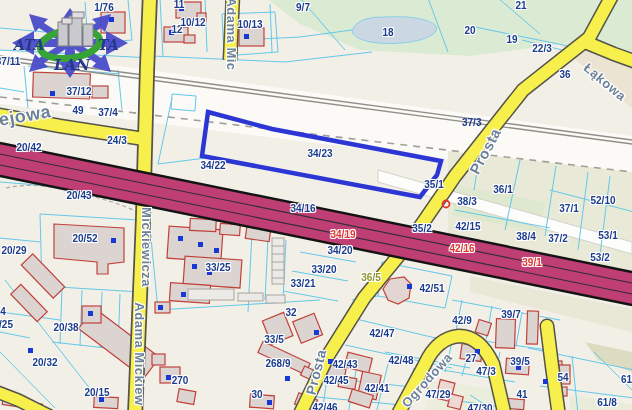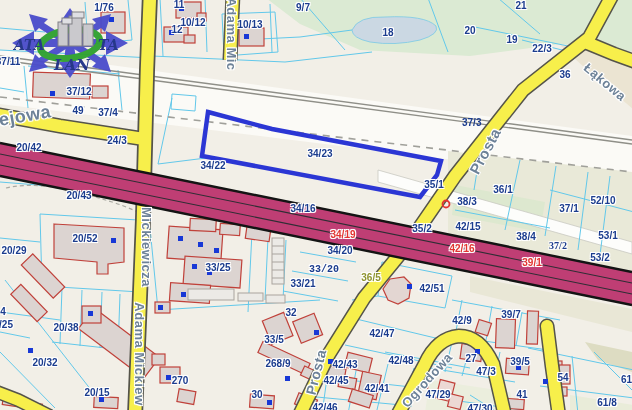--- a/index.html
+++ b/index.html
@@ -299,32 +299,32 @@
       <div class="pl" style="left: 29px; top: 147px;">20/42</div>
       <div class="pl" style="left: 79px; top: 195px;">20/43</div>
       <div class="pl" style="left: 213px; top: 165px;">34/22</div>
       <div class="pl" style="left: 320px; top: 153px;">34/23</div>
       <div class="pl" style="left: 434px; top: 184px; text-align: right;">35/1</div>
       <div class="pl" style="left: 404px; top: 228px; padding-left: 36px;">35/2</div>
       <div class="pl" style="left: 503px; top: 189px;">36/1</div>
       <div class="pl" style="left: 467px; top: 201px;">38/3</div>
       <div class="pl" style="left: 468px; top: 226px;">42/15</div>
       <div class="pl" style="left: 526px; top: 236px;">38/4</div>
-      <div class="pl" style="left: 558px; top: 245px; font-family: Liberation Serif, serif;">37/2</div>
+      <div class="pl" style="left: 558px; top: 238px;">37/2</div>
       <div class="pl" style="left: 569px; top: 208px;">37/1</div>
       <div class="pl" style="left: 603px; top: 200px;">52/10</div>
       <div class="pl" style="left: 608px; top: 235px;">53/1</div>
       <div class="pl" style="left: 600px; top: 257px;">53/2</div>
       <div class="pl" style="left: 303px; top: 208px;">34/16</div>
       <div class="pl red" style="left: 343px; top: 234px;">34/19</div>
       <div class="pl red" style="left: 462px; top: 248px;">42/16</div>
       <div class="pl red" style="left: 532px; top: 262px;">39/1</div>
       <div class="pl olive" style="left: 371px; top: 277px;">36/5</div>
       <div class="pl" style="left: 340px; top: 250px;">34/20</div>
-      <div class="pl" style="left: 324px; top: 269px; font-family: Liberation Mono, monospace;">33/20</div>
+      <div class="pl" style="left: 324px; top: 269px;">33/20</div>
       <div class="pl" style="left: 303px; top: 283px;">33/21</div>
       <div class="pl" style="left: 218px; top: 267px;">33/25</div>
       <div class="pl" style="left: 432px; top: 288px;">42/51</div>
       <div class="pl" style="left: 462px; top: 320px;">42/9</div>
       <div class="pl" style="left: 511px; top: 314px;">39/7</div>
       <div class="pl" style="left: 382px; top: 333px;">42/47</div>
       <div class="pl" style="left: 401px; top: 360px;">42/48</div>
       <div class="pl" style="left: 345px; top: 364px;">42/43</div>
       <div class="pl" style="left: 336px; top: 380px;">42/45</div>
       <div class="pl" style="left: 377px; top: 388px;">42/41</div>

